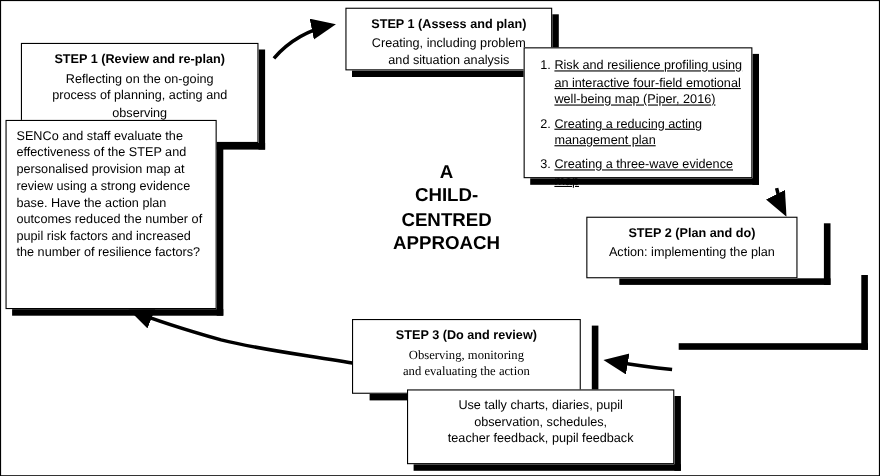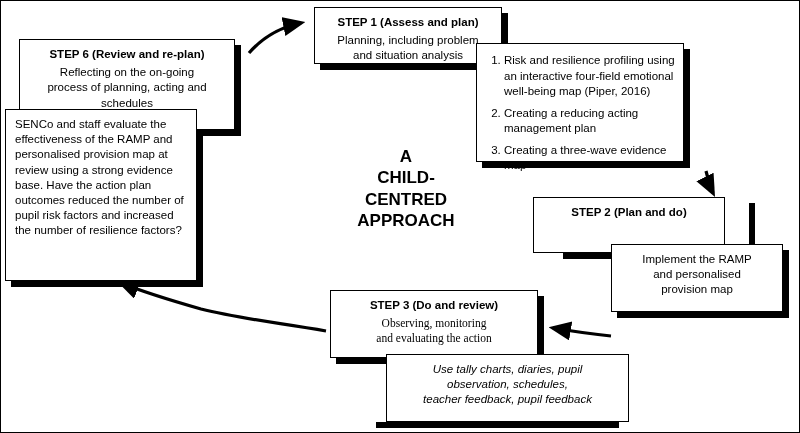--- a/index.html
+++ b/index.html
@@ -58,20 +58,21 @@
   }
   ol.items {
     margin: 0;
     padding-left: 19px;
     text-align: left;
     font-size: 11.5px;
     line-height: 1.35;
   }
   ol.items li {
     margin-bottom: 6px;
+    text-decoration: underline;
   }
   ol.items li:last-child {
     margin-bottom: 0;
   }
   #center-label {
     position: absolute;
     left: 330px;
     top: 145px;
     width: 150px;
     text-align: center;
@@ -82,22 +83,22 @@
     z-index: 6;
   }
 
   
   #box-step1      { left: 313px; top: 6px;   width: 188px; height: 57px; }
   #box-step1-det  { left: 475px; top: 42px;  width: 208px; height: 119px; padding: 9px 8px; }
   #box-step4      { left: 18px;  top: 38px;  width: 216px; height: 91px; }
   #box-senco      { left: 4px;   top: 108px; width: 192px; height: 172px; }
   #box-step2      { left: 532px; top: 196px; width: 192px; height: 56px; }
   #box-step2-det  { left: 610px; top: 243px; width: 172px; height: 68px; }
-  #box-step3      { left: 329px; top: 289px; width: 208px; height: 68px; }
-  #box-step3-det  { left: 385px; top: 353px; width: 243px; height: 68px; font-style: italic; }
+  #box-step3      { left: 319px; top: 289px; width: 208px; height: 68px; }
+  #box-step3-det  { left: 369px; top: 353px; width: 243px; height: 68px; }
 
   
   #sh-step1      { left: 319px; top: 63px;  width: 188px; height: 6px; }
   #sh-step1b     { left: 501px; top: 12px;  width: 6px;   height: 57px; }
   #sh-step1det   { left: 481px; top: 161px; width: 208px; height: 6px; }
   #sh-step1detb  { left: 683px; top: 48px;  width: 6px;   height: 119px; }
   #sh-step4      { left: 24px;  top: 129px; width: 216px; height: 6px; }
   #sh-step4b     { left: 234px; top: 44px;  width: 6px;   height: 91px; }
   #sh-senco      { left: 10px;  top: 280px; width: 192px; height: 6px; }
   #sh-sencob     { left: 196px; top: 114px; width: 6px;   height: 172px; }
@@ -143,52 +144,48 @@
   <div class="shadow" id="sh-step2b"></div>
   <div class="shadow" id="sh-step2det"></div>
   <div class="shadow" id="sh-step2detb"></div>
   <div class="shadow" id="sh-step3"></div>
   <div class="shadow" id="sh-step3b"></div>
   <div class="shadow" id="sh-step3det"></div>
   <div class="shadow" id="sh-step3detb"></div>
 
   <div class="box" id="box-step1">
     <span class="title">STEP 1 (Assess and plan)</span>
-    <span class="body" style="white-space: pre-line;">Planning, including problem
+    <span class="body" style="white-space: pre-line;">Creating, including problem
 and situation analysis</span>
   </div>
 
   <div class="box left-align" id="box-step1-det">
     <ol class="items">
       <li>Risk and resilience profiling using an interactive four-field emotional well-being map (Piper, 2016)</li>
       <li>Creating a reducing acting management plan</li>
       <li>Creating a three-wave evidence map</li>
     </ol>
   </div>
 
   <div class="box" id="box-step4">
-    <span class="title">STEP 6 (Review and re-plan)</span>
+    <span class="title">STEP 1 (Review and re-plan)</span>
     <span class="body" style="white-space: pre-line;">Reflecting on the on-going
 process of planning, acting and
-schedules</span>
+observing</span>
   </div>
 
   <div class="box left-align" id="box-senco">
-    <span class="body">SENCo and staff evaluate the effectiveness of the RAMP and personalised provision map at review using a strong evidence base. Have the action plan outcomes reduced the number of pupil risk factors and increased the number of resilience factors?</span>
+    <span class="body">SENCo and staff evaluate the effectiveness of the STEP and personalised provision map at review using a strong evidence base. Have the action plan outcomes reduced the number of pupil risk factors and increased the number of resilience factors?</span>
   </div>
 
   <div class="box" id="box-step2">
     <span class="title">STEP 2 (Plan and do)</span>
-  </div>
-
-  <div class="box" id="box-step2-det">
-    <span class="body" style="white-space: pre-line;">Implement the RAMP
-and personalised
-provision map</span>
-  </div>
+    <span class="body">Action: implementing the plan</span>
+  </div>
+
 
   <div class="box" id="box-step3">
     <span class="title">STEP 3 (Do and review)</span>
     <span class="body" style="white-space: pre-line; font-family: Liberation Serif, serif;">Observing, monitoring
 and evaluating the action</span>
   </div>
 
   <div class="box" id="box-step3-det">
     <span class="body" style="white-space: pre-line;">Use tally charts, diaries, pupil
 observation, schedules,

